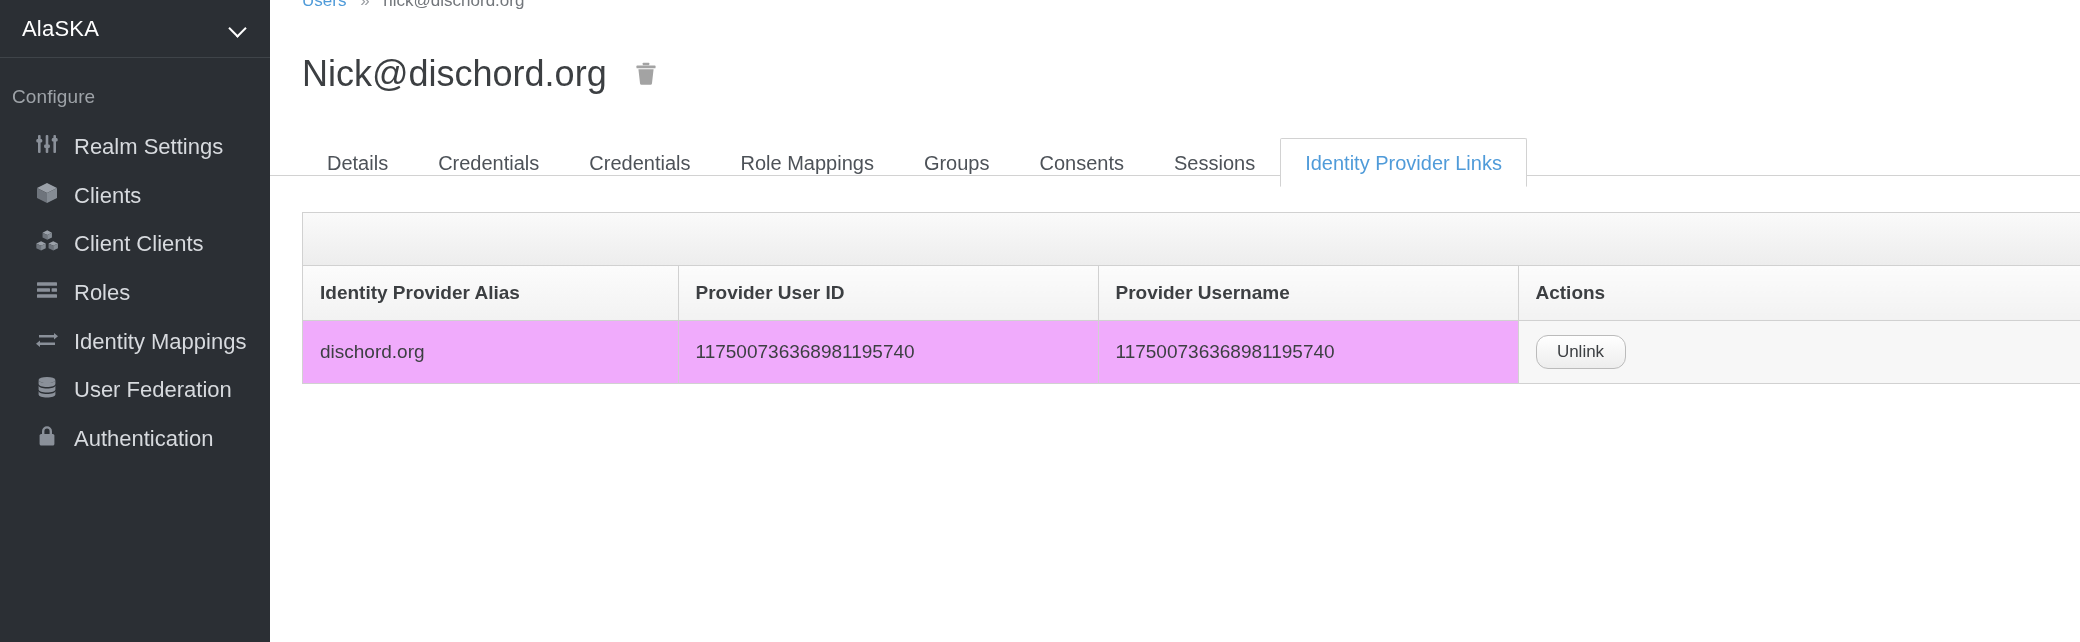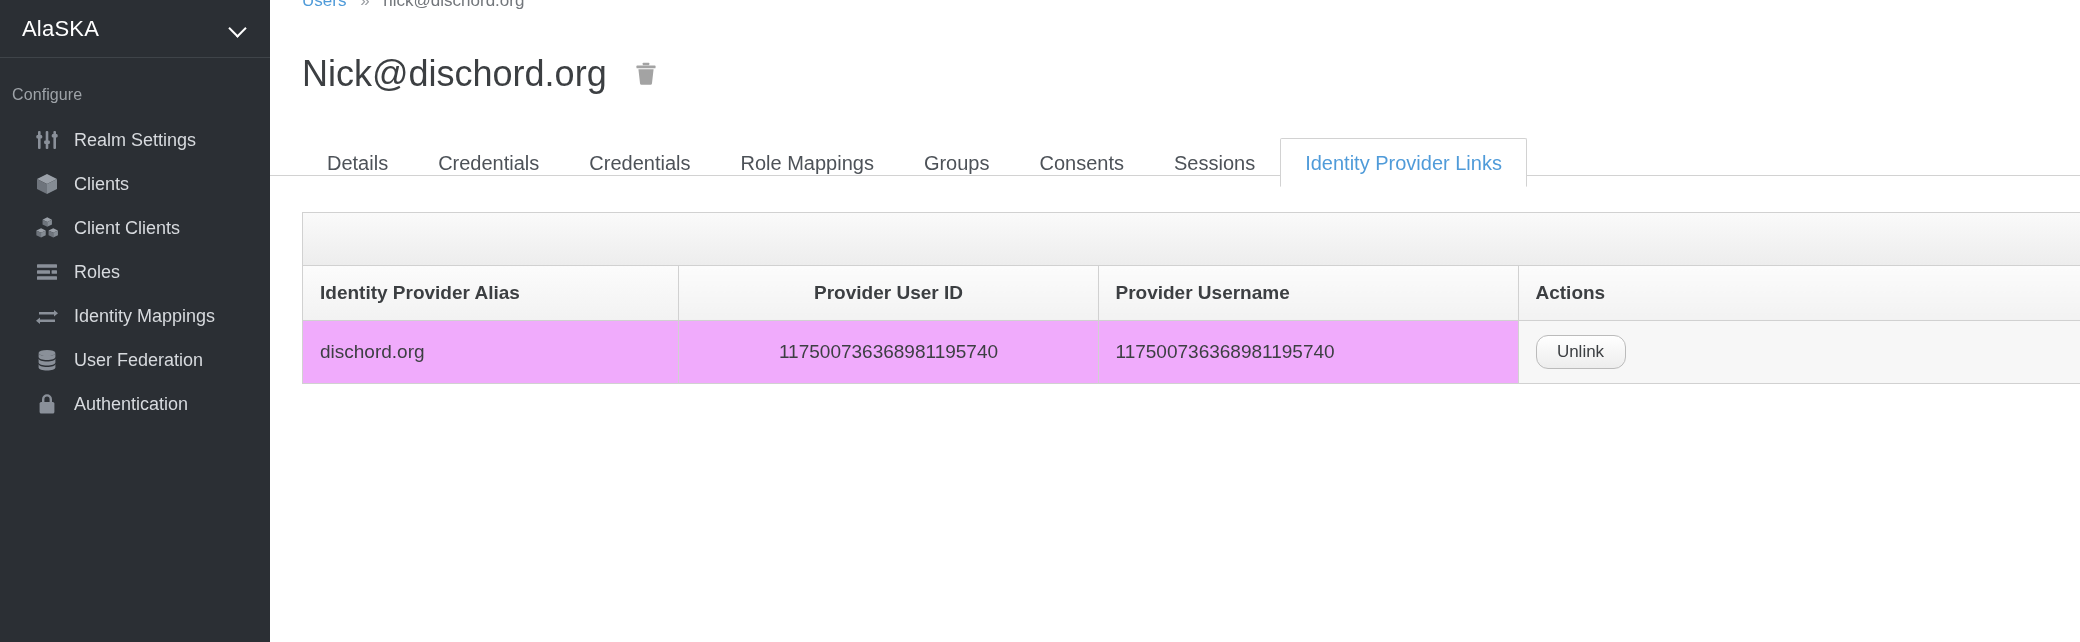--- a/index.html
+++ b/index.html
@@ -62,38 +62,38 @@
     left: 1px;
     top: 2px;
     width: 11px;
     height: 11px;
     border-right: 2.6px solid #ffffff;
     border-bottom: 2.6px solid #ffffff;
     transform: rotate(45deg);
   }
 
   .nav-section-label {
-    font-size: 16px;
+    font-size: 19px;
     color: #9ea3a8;
     font-weight: 400;
     padding: 28px 0 14px 12px;
     letter-spacing: 0.1px;
   }
   .nav-list {
     list-style: none;
     margin: 0;
     padding: 0;
   }
   .nav-item {
     display: flex;
     align-items: flex-start;
     padding: 9px 12px 9px 34px;
     cursor: pointer;
     color: #d7dade;
-    font-size: 18px;
+    font-size: 22px;
     font-weight: 400;
     line-height: 1.35;
     box-sizing: border-box;
   }
   .nav-icon {
     width: 26px;
     min-width: 26px;
     height: 26px;
     margin-right: 14px;
     display: inline-flex;
@@ -231,21 +231,21 @@
     color: #3c3f42;
     padding: 14px 16px 14px 17px;
     border-right: 1px solid #d1d1d1;
     border-bottom: 1px solid #d1d1d1;
     background: #f0abfc;
     white-space: nowrap;
     overflow: hidden;
     box-sizing: border-box;
   }
   table.idp-table th.col-alias, table.idp-table td.col-alias { width: 375px; }
-  table.idp-table th.col-userid, table.idp-table td.col-userid { width: 420px; text-align: center; }
+  table.idp-table th.col-userid, table.idp-table td.col-userid { width: 420px; }
   table.idp-table th.col-username, table.idp-table td.col-username { width: 420px; }
   table.idp-table th.col-actions, table.idp-table td.col-actions {
     width: 575px;
     border-right: none;
   }
   table.idp-table td.col-actions {
     background: #f7f7f7;
   }
   .action-btn {
     display: inline-block;

